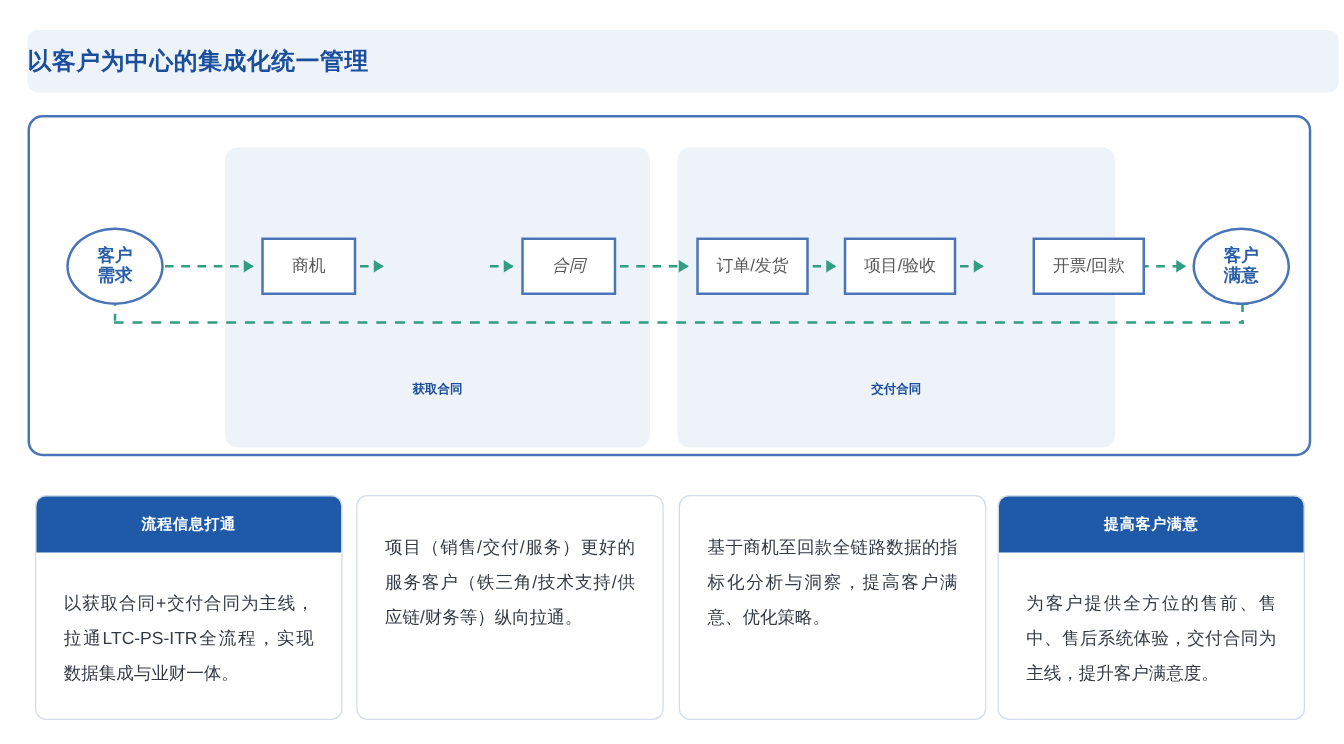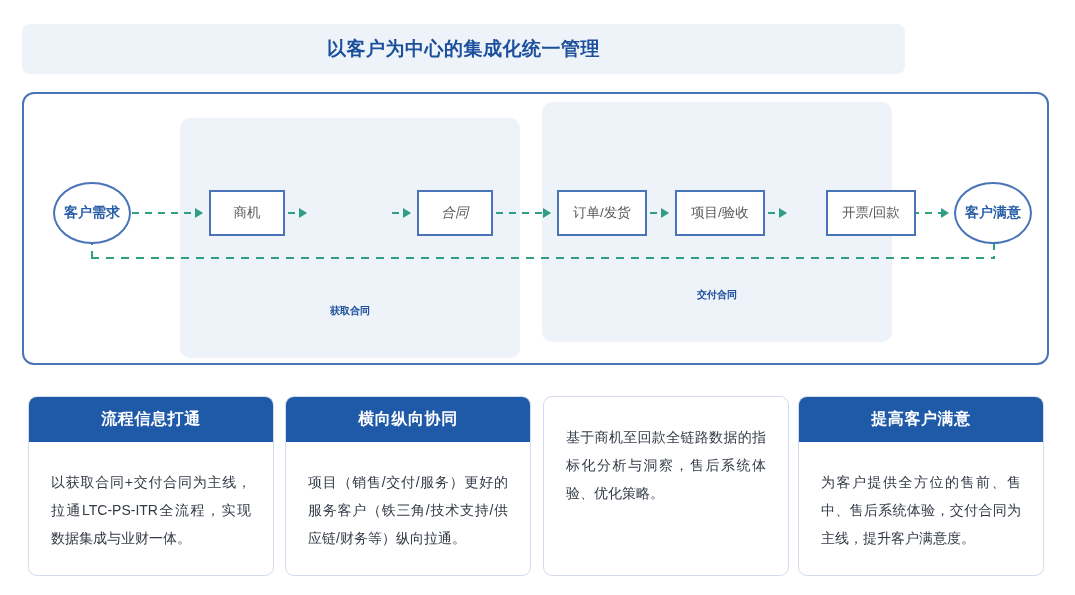--- a/index.html
+++ b/index.html
@@ -4,47 +4,47 @@
 <style>
   html,body{margin:0;padding:0;}
   body{
     width:1075px;height:595px;
     background:#ffffff;
     font-family:"Liberation Sans","DejaVu Sans",sans-serif;
     position:relative;overflow:hidden;
   }
   
   #title-banner{
-    position:absolute;left:22px;top:24px;width:883px;height:50px;
+    position:absolute;left:22px;top:24px;width:1049px;height:50px;
     background:#eef3fa;border-radius:8px;
-    display:flex;align-items:center;justify-content:center;
+    display:flex;align-items:center;justify-content:flex-start;
   }
   #title-banner .title-text{
     color:#1b4f9c;font-size:19px;font-weight:bold;letter-spacing:.5px;
   }
   
   #flow-container{
     position:absolute;left:22px;top:92px;width:1027px;height:273px;
     border:2px solid #4a74b8;border-radius:12px;background:#ffffff;
     box-sizing:border-box;
   }
   .group-panel{
     position:absolute;background:#eef2f9;border-radius:10px;
   }
   #group-panel-acquire{left:156px;top:24px;width:340px;height:240px;}
-  #group-panel-deliver{left:518px;top:8px;width:350px;height:240px;}
+  #group-panel-deliver{left:518px;top:24px;width:350px;height:240px;}
   .group-label{
     position:absolute;width:100%;text-align:center;bottom:40px;
     font-size:10px;font-weight:bold;color:#1b4f9c;
   }
   
   .endpoint{
     position:absolute;width:78px;height:62px;border:2px solid #4a74b8;
     border-radius:50%;background:#ffffff;box-sizing:border-box;
-    display:flex;align-items:center;justify-content:center;
+    display:flex;flex-direction:column;align-items:center;justify-content:center;
     color:#2a5fa8;font-size:14px;font-weight:bold;line-height:1.12;z-index:4;
   }
   #endpoint-start{left:29px;top:88px;}
   #endpoint-end{left:930px;top:88px;}
   .endpoint span{display:block;}
   
   .proc-box{
     position:absolute;height:46px;border:2px solid #4a74b8;background:#ffffff;
     box-sizing:border-box;display:flex;align-items:center;justify-content:center;
     color:#595959;font-size:13.5px;z-index:4;top:96px;
@@ -100,21 +100,21 @@
     background:#ffffff;border:1px solid #d3dcea;border-radius:9px;
     box-sizing:border-box;overflow:hidden;
   }
   #card-0{left:28px;}
   #card-1{left:285px;}
   #card-2{left:543px;}
   #card-3{left:798px;}
   .card-header{
     height:45px;background:#1f5aa8;
     display:flex;align-items:center;justify-content:center;
-    color:#ffffff;font-size:16px;font-weight:bold;letter-spacing:.6px;
+    color:#ffffff;font-size:12px;font-weight:bold;letter-spacing:.6px;
   }
   .card-body{
     padding:26px 22px 0 22px;color:#333a45;font-size:14px;line-height:2.0;
     text-align:justify;
   }
 </style>
 </head>
 <body>
 
 <div id="title-banner">
@@ -157,22 +157,21 @@
   <div id="feedback-stub"></div>
   <div id="feedback-line"></div>
   <div id="feedback-riser"></div>
 </div>
 
 <div class="card" id="card-0">
   <div class="card-header">流程信息打通</div>
   <div class="card-body">以获取合同+交付合同为主线，拉通LTC-PS-ITR全流程，实现数据集成与业财一体。</div>
 </div>
 <div class="card" id="card-1">
-  <div class="card-header">横向纵向协同</div>
   <div class="card-body">项目（销售/交付/服务）更好的服务客户（铁三角/技术支持/供应链/财务等）纵向拉通。</div>
 </div>
 <div class="card" id="card-2">
-  <div class="card-body">基于商机至回款全链路数据的指标化分析与洞察，售后系统体验、优化策略。</div>
+  <div class="card-body">基于商机至回款全链路数据的指标化分析与洞察，提高客户满意、优化策略。</div>
 </div>
 <div class="card" id="card-3">
   <div class="card-header">提高客户满意</div>
   <div class="card-body">为客户提供全方位的售前、售中、售后系统体验，交付合同为主线，提升客户满意度。</div>
 </div>
 
 </body></html>

